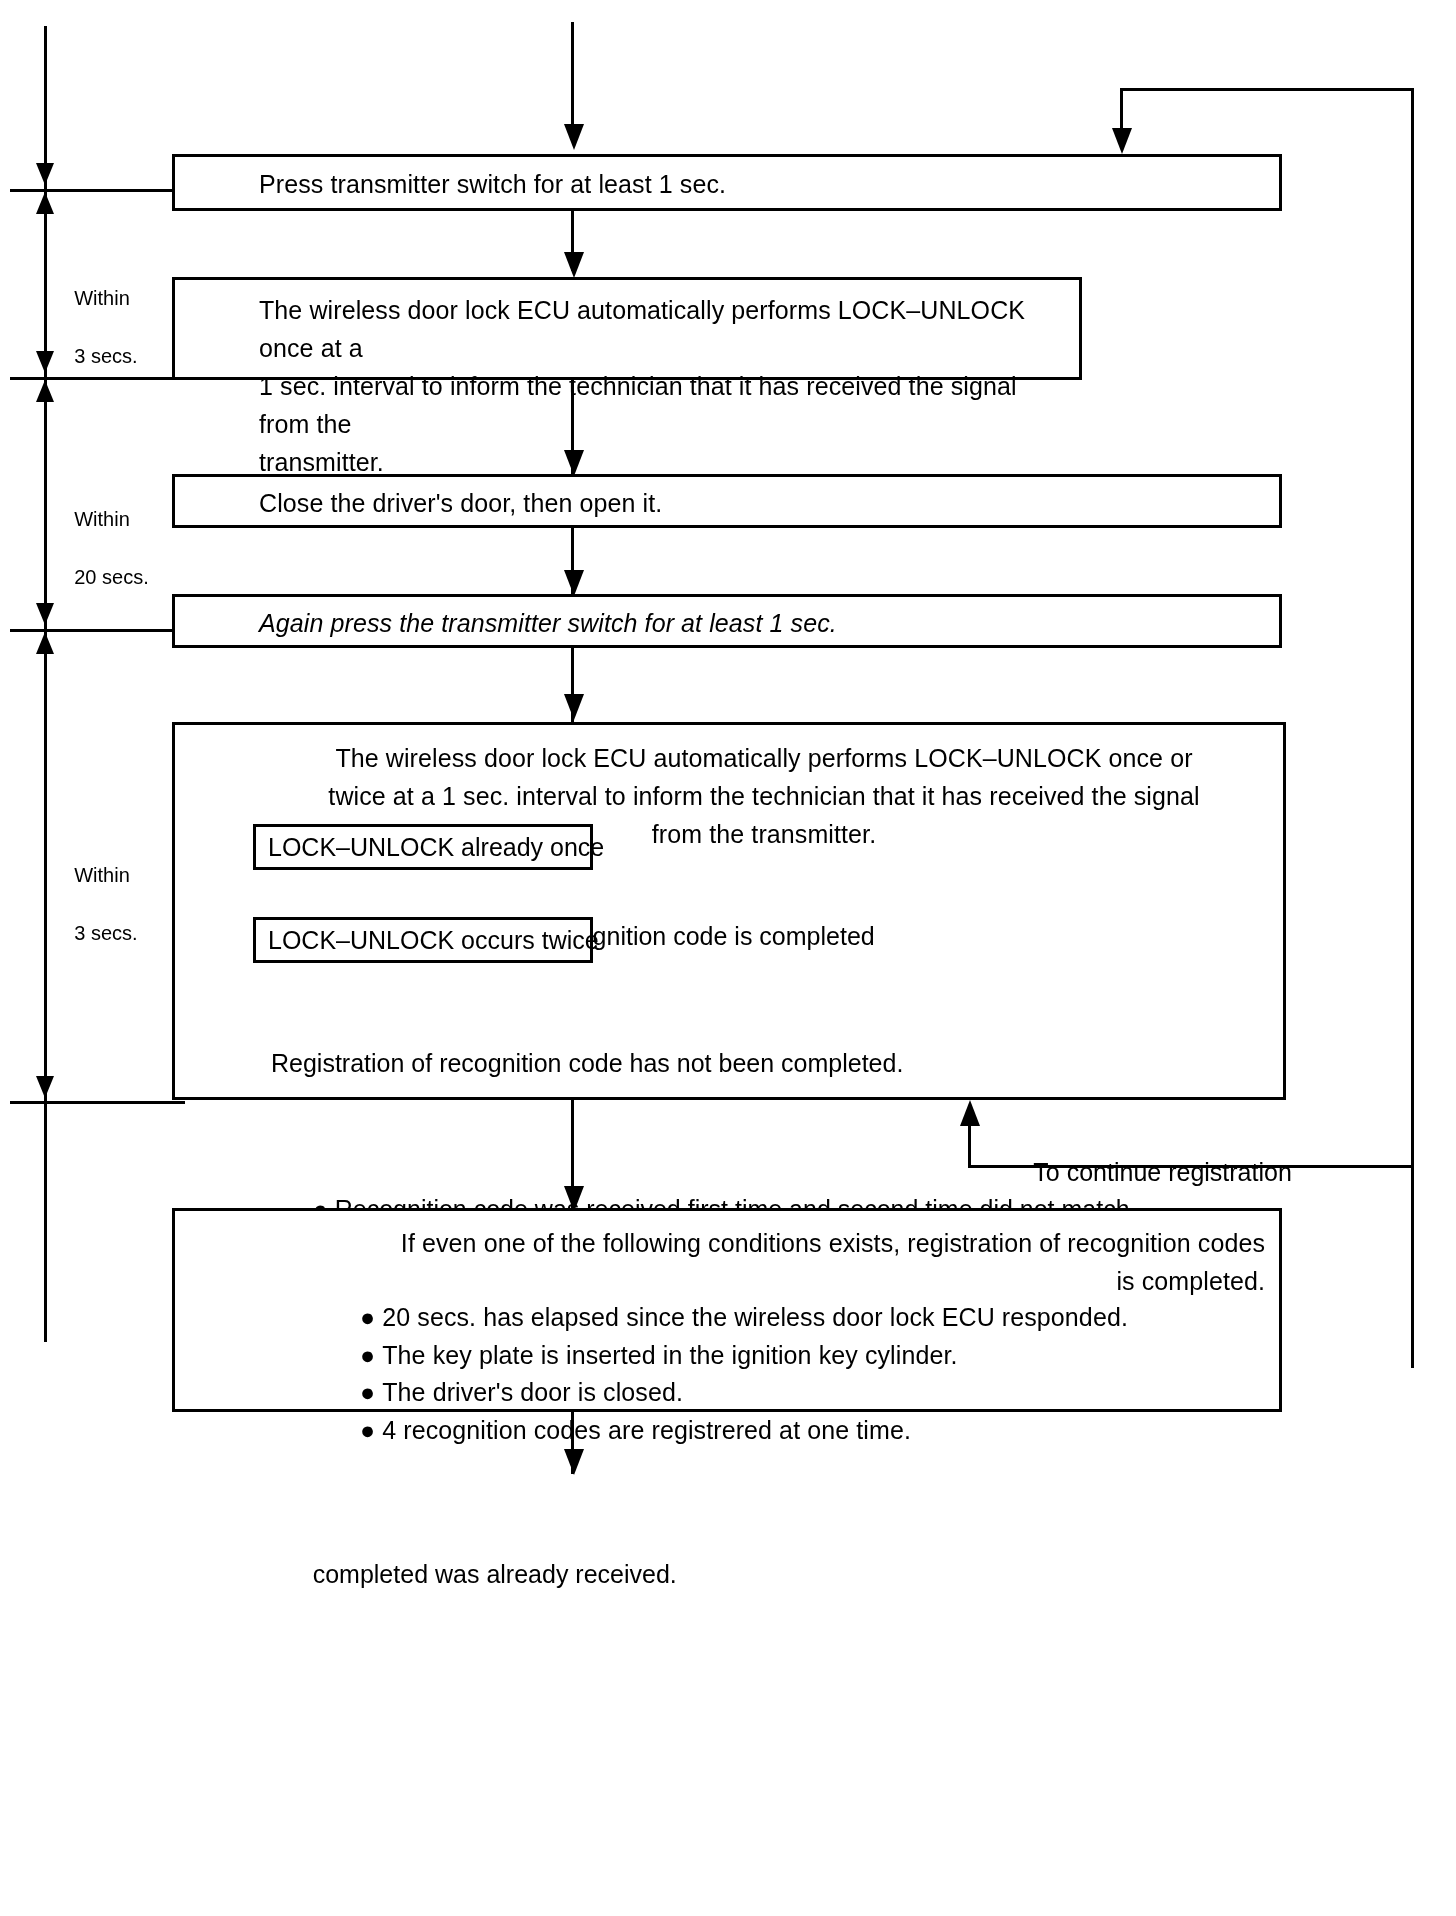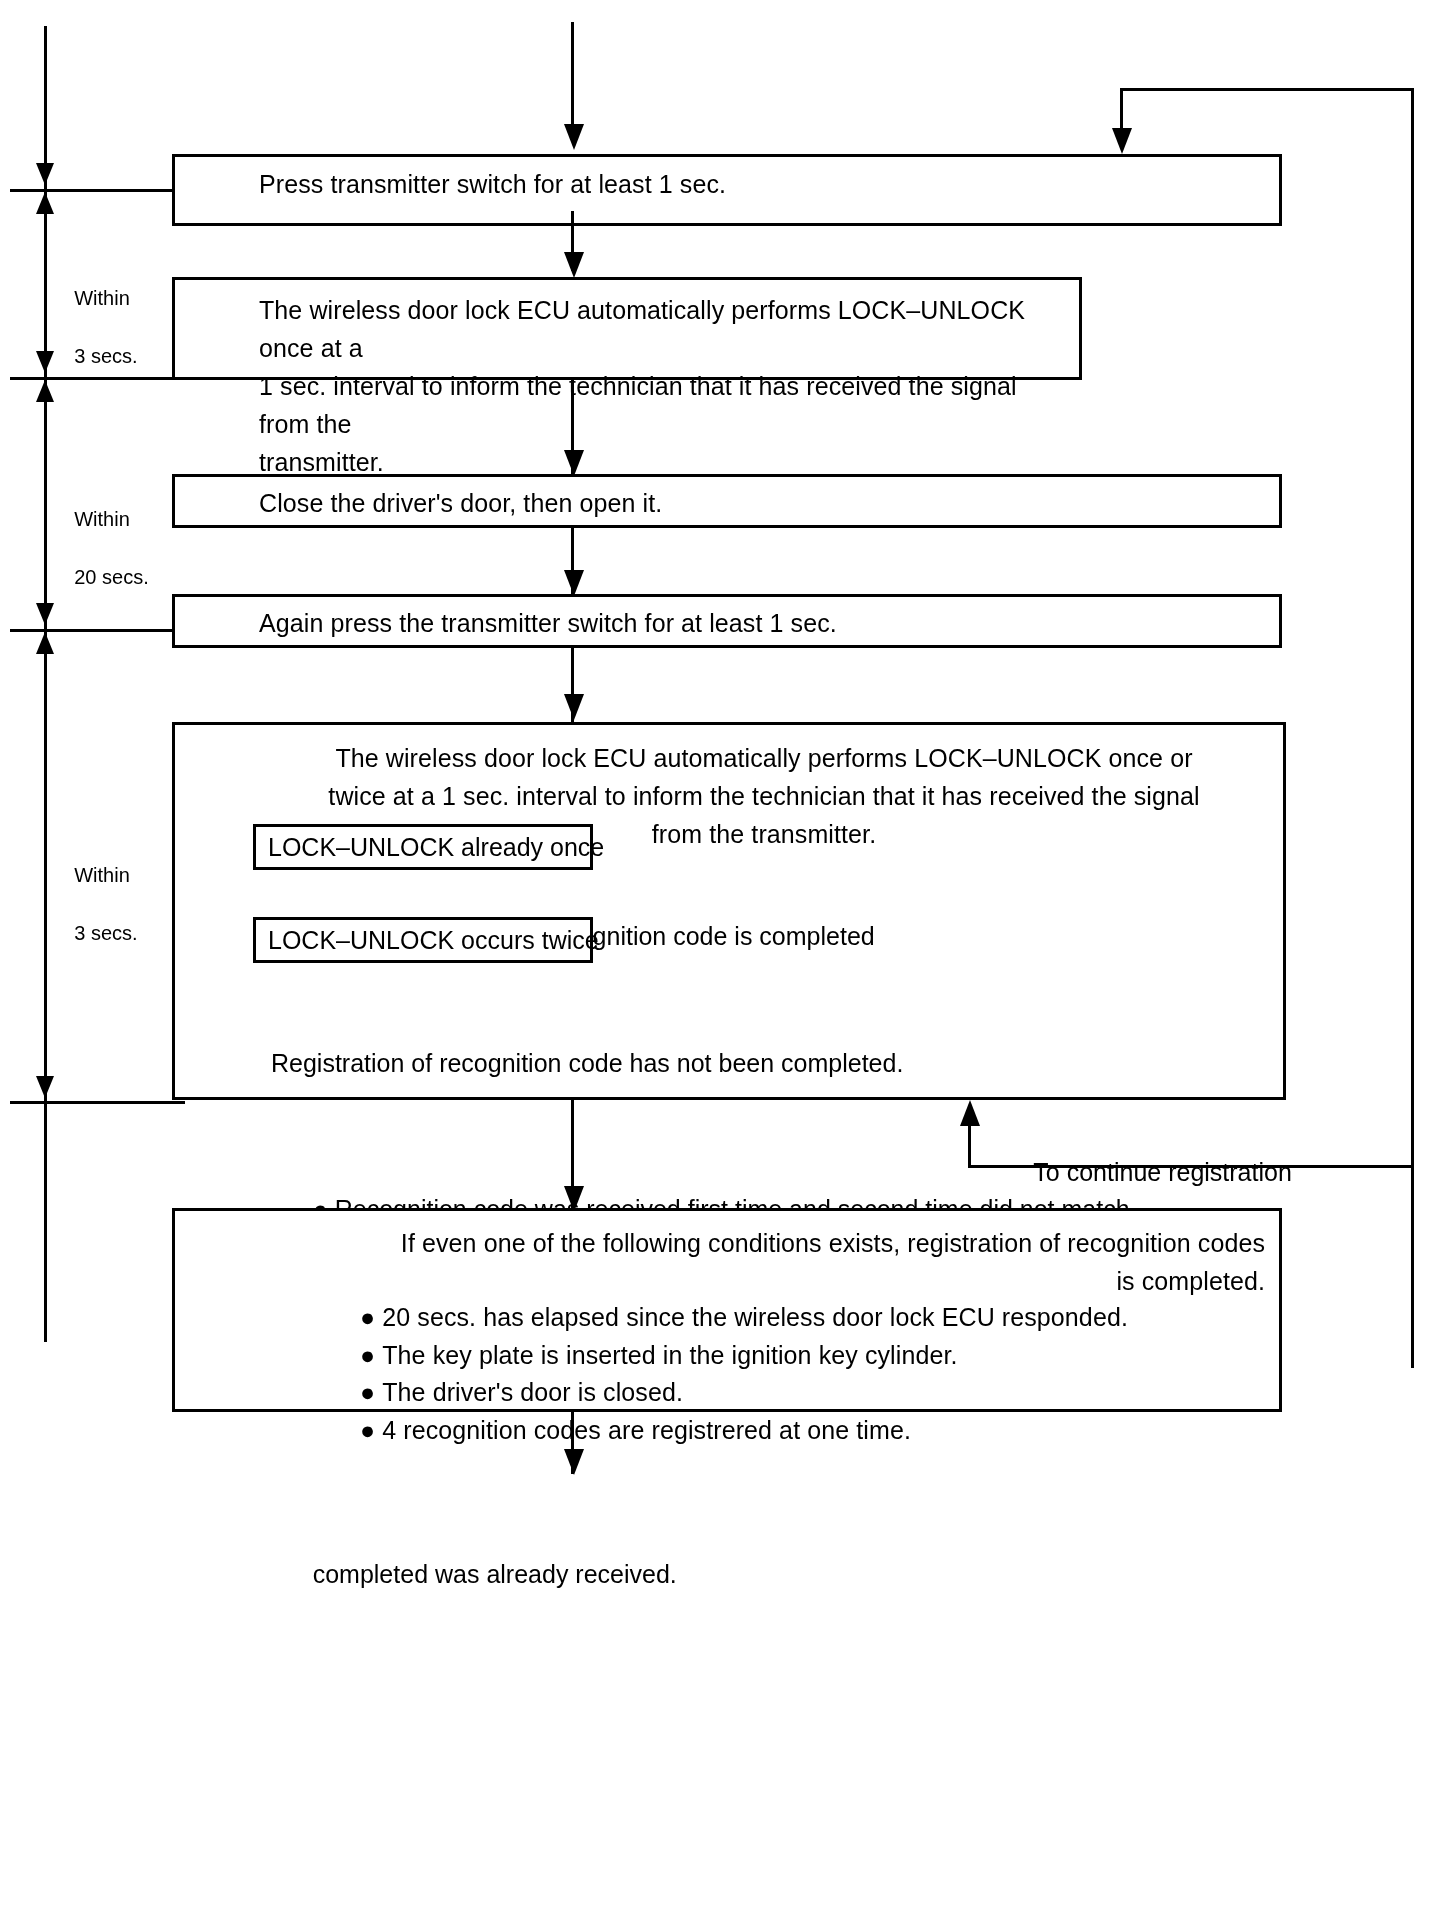--- a/index.html
+++ b/index.html
@@ -141,21 +141,21 @@
   </div>
 
   <div class="vline" style="left:571px; top:22px; height:104px;"></div>
   <div class="arr-down" style="left:564px; top:124px;"></div>
 
   <div class="hline" style="left:1120px; top:88px; width:294px;"></div>
   <div class="vline" style="left:1411px; top:88px; height:1280px;"></div>
   <div class="vline" style="left:1120px; top:88px; height:52px;"></div>
   <div class="arr-down" style="left:1112px; top:128px;"></div>
 
-  <div class="box" style="left:172px; top:154px; width:1110px; height:72px;">
+  <div class="box" style="left:172px; top:154px; width:1110px; height:57px;">
     <div class="inner" style="padding:8px 14px 8px 84px;">
       <span>Press transmitter switch for at least 1 sec.</span>
     </div>
   </div>
 
   <div class="vline" style="left:571px; top:211px; height:60px;"></div>
   <div class="arr-down" style="left:564px; top:252px;"></div>
 
   <div class="box" style="left:172px; top:277px; width:910px; height:103px;">
     <div class="inner" style="padding:11px 14px 8px 84px; line-height:1.52;">
@@ -171,21 +171,21 @@
   <div class="box" style="left:172px; top:474px; width:1110px; height:54px;">
     <div class="inner" style="padding:7px 14px 8px 84px;">
       <span>Close the driver's door, then open it.</span>
     </div>
   </div>
 
   <div class="vline" style="left:571px; top:528px; height:66px;"></div>
   <div class="arr-down" style="left:564px; top:570px;"></div>
 
   <div class="box" style="left:172px; top:594px; width:1110px; height:54px;">
-    <div class="inner" style="padding:7px 14px 8px 84px;">
+    <div class="inner" style="padding:7px 14px 8px 84px;font-style:italic;">
       <span>Again press the transmitter switch for at least 1 sec.</span>
     </div>
   </div>
 
   <div class="vline" style="left:571px; top:648px; height:76px;"></div>
   <div class="arr-down" style="left:564px; top:694px;"></div>
 
   <div class="box" style="left:172px; top:722px; width:1114px; height:378px;text-align:center;">
     <div class="inner" style="padding:14px 14px 8px 84px; line-height:1.52;">
       <span>The wireless door lock ECU automatically performs LOCK–UNLOCK once or</span><br>

